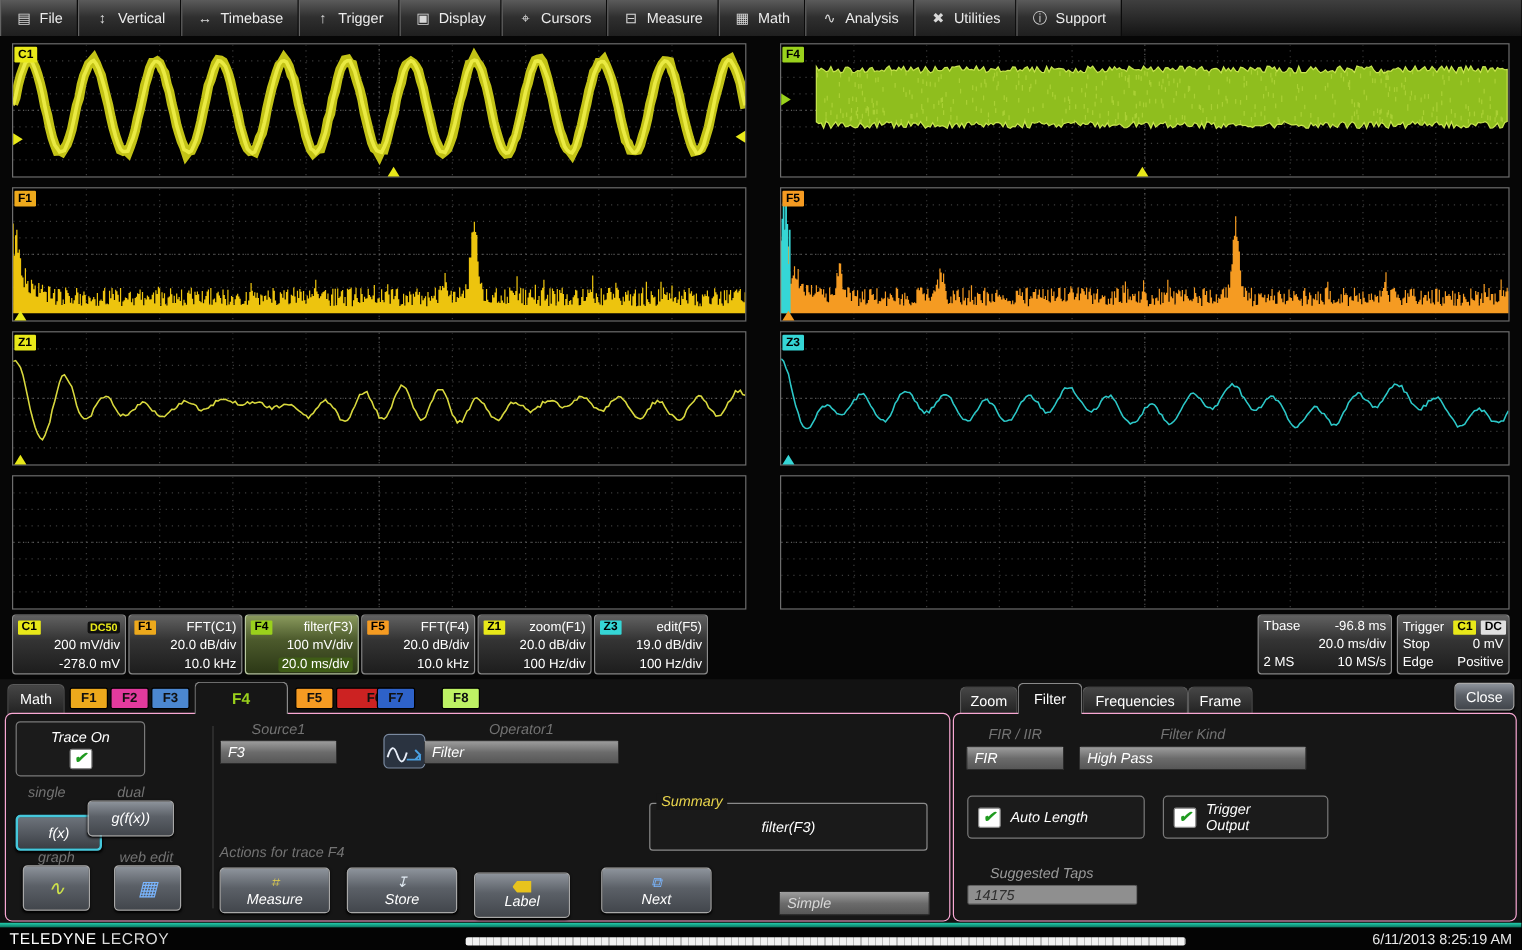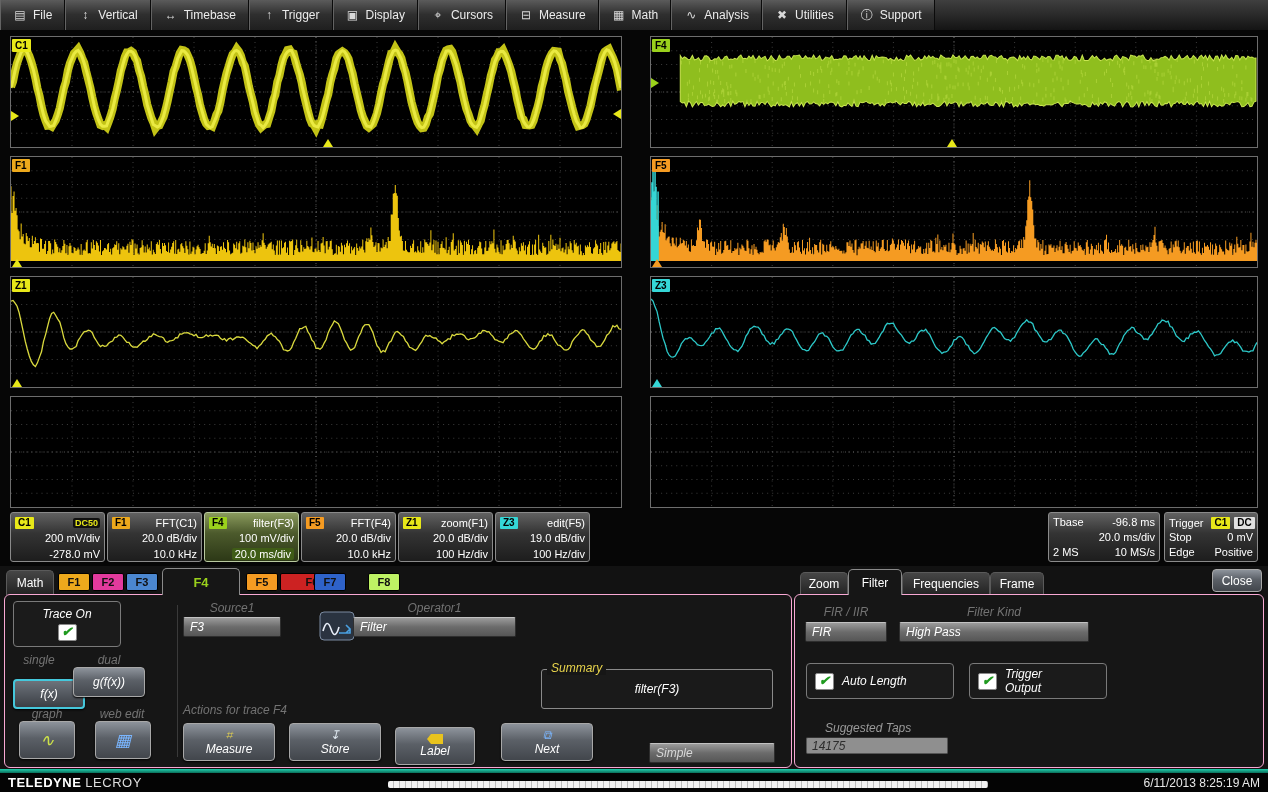--- a/index.html
+++ b/index.html
@@ -84,21 +84,21 @@
   .tagicon{width:16px;height:10px;background:#e8c31d;display:inline-block;
            clip-path:polygon(0 50%,25% 0,100% 0,100% 100%,25% 100%);}
   .opicon{position:absolute;left:314px;top:16px;width:36px;height:30px;cursor:pointer;}
 
   .accentline{position:absolute;left:0;top:769px;width:100%;height:4px;
               background:linear-gradient(#21cfae,#0b6e5a);}
 
   
   .statusbar{position:absolute;left:0;top:773px;width:100%;height:19px;background:#040404;color:#fff;}
   .brand{position:absolute;left:8px;top:2px;font-size:13px;letter-spacing:0.5px;}
-  .brand .b1{font-weight:bold;}
+  .brand .b1{font-weight:normal;}
   .brand .b2{font-weight:normal;color:#ddd;margin-left:4px;}
   .whitestrip{position:absolute;left:388px;top:8px;width:600px;height:7px;border-radius:2px;
               background:repeating-linear-gradient(90deg,#f2f2f2 0 5px,#bdbdbd 5px 6px);}
   .datetime{position:absolute;right:8px;top:3px;font-size:12px;color:#e8e8e8;}
 </style>
 </head>
 <body>
 
 <div class="app">
 

